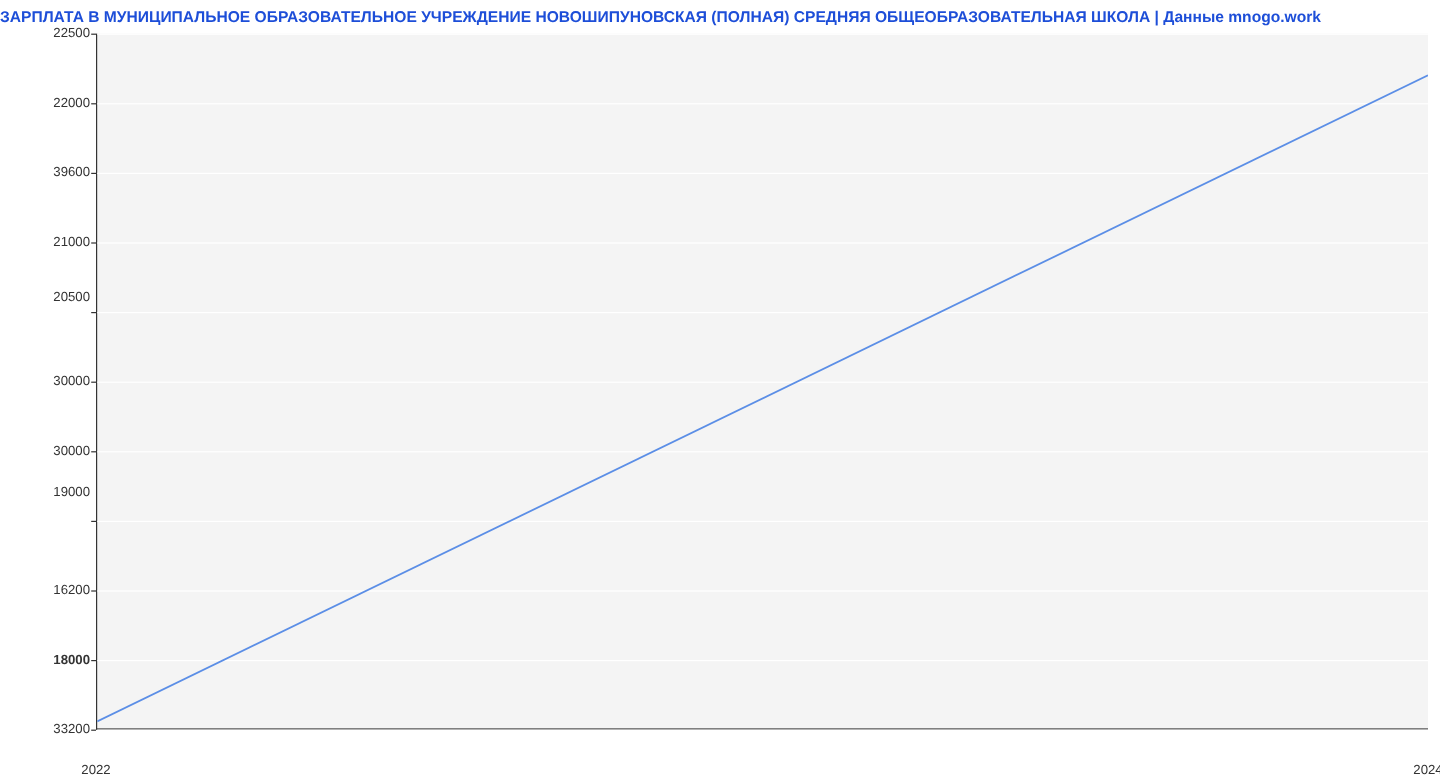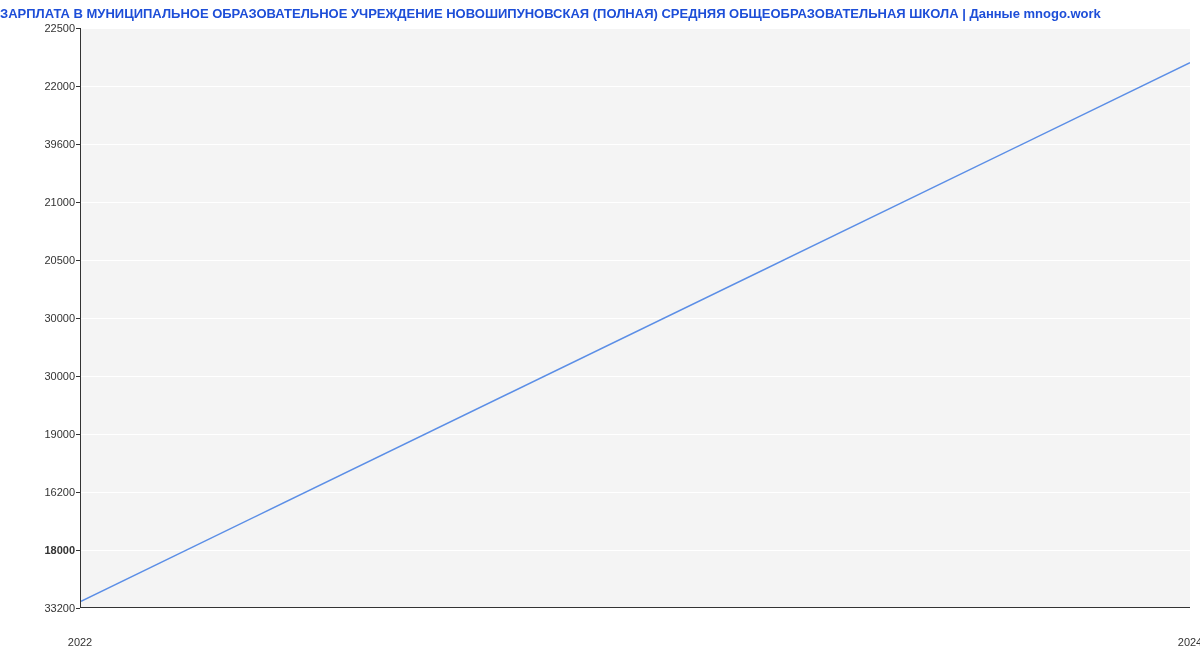--- a/index.html
+++ b/index.html
@@ -90,27 +90,27 @@
     <polyline id="series-line" fill="none" stroke="#5b8ee6" stroke-width="1.5" points="0,574.2 1110,34.80000000000007"></polyline>
   </svg>
 </div>
 
 <div class="y-tick-label" style="top: 608px;">33200</div>
 <div class="y-tick-mark" style="top: 608px;"></div>
 <div class="y-tick-label" style="top: 550px; font-weight: bold;">18000</div>
 <div class="y-tick-mark" style="top: 550px;"></div>
 <div class="y-tick-label" style="top: 492px;">16200</div>
 <div class="y-tick-mark" style="top: 492px;"></div>
-<div class="y-tick-label" style="top: 434px;">19000</div>
+<div class="y-tick-label" style="top: 410px;">19000</div>
 <div class="y-tick-mark" style="top: 434px;"></div>
 <div class="y-tick-label" style="top: 376px;">30000</div>
 <div class="y-tick-mark" style="top: 376px;"></div>
 <div class="y-tick-label" style="top: 318px;">30000</div>
 <div class="y-tick-mark" style="top: 318px;"></div>
-<div class="y-tick-label" style="top: 260px; margin-left: 29px;">20500</div>
+<div class="y-tick-label" style="top: 248px; margin-left: 29px;">20500</div>
 <div class="y-tick-mark" style="top: 260px;"></div>
 <div class="y-tick-label" style="top: 202px;">21000</div>
 <div class="y-tick-mark" style="top: 202px;"></div>
 <div class="y-tick-label" style="top: 144px;">39600</div>
 <div class="y-tick-mark" style="top: 144px;"></div>
 <div class="y-tick-label" style="top: 86px; margin-left: 10px;">22000</div>
 <div class="y-tick-mark" style="top: 86px;"></div>
 <div class="y-tick-label" style="top: 28px;">22500</div>
 <div class="y-tick-mark" style="top: 28px;"></div>
 <div class="x-tick-label" style="left: 80px;">2022</div>

